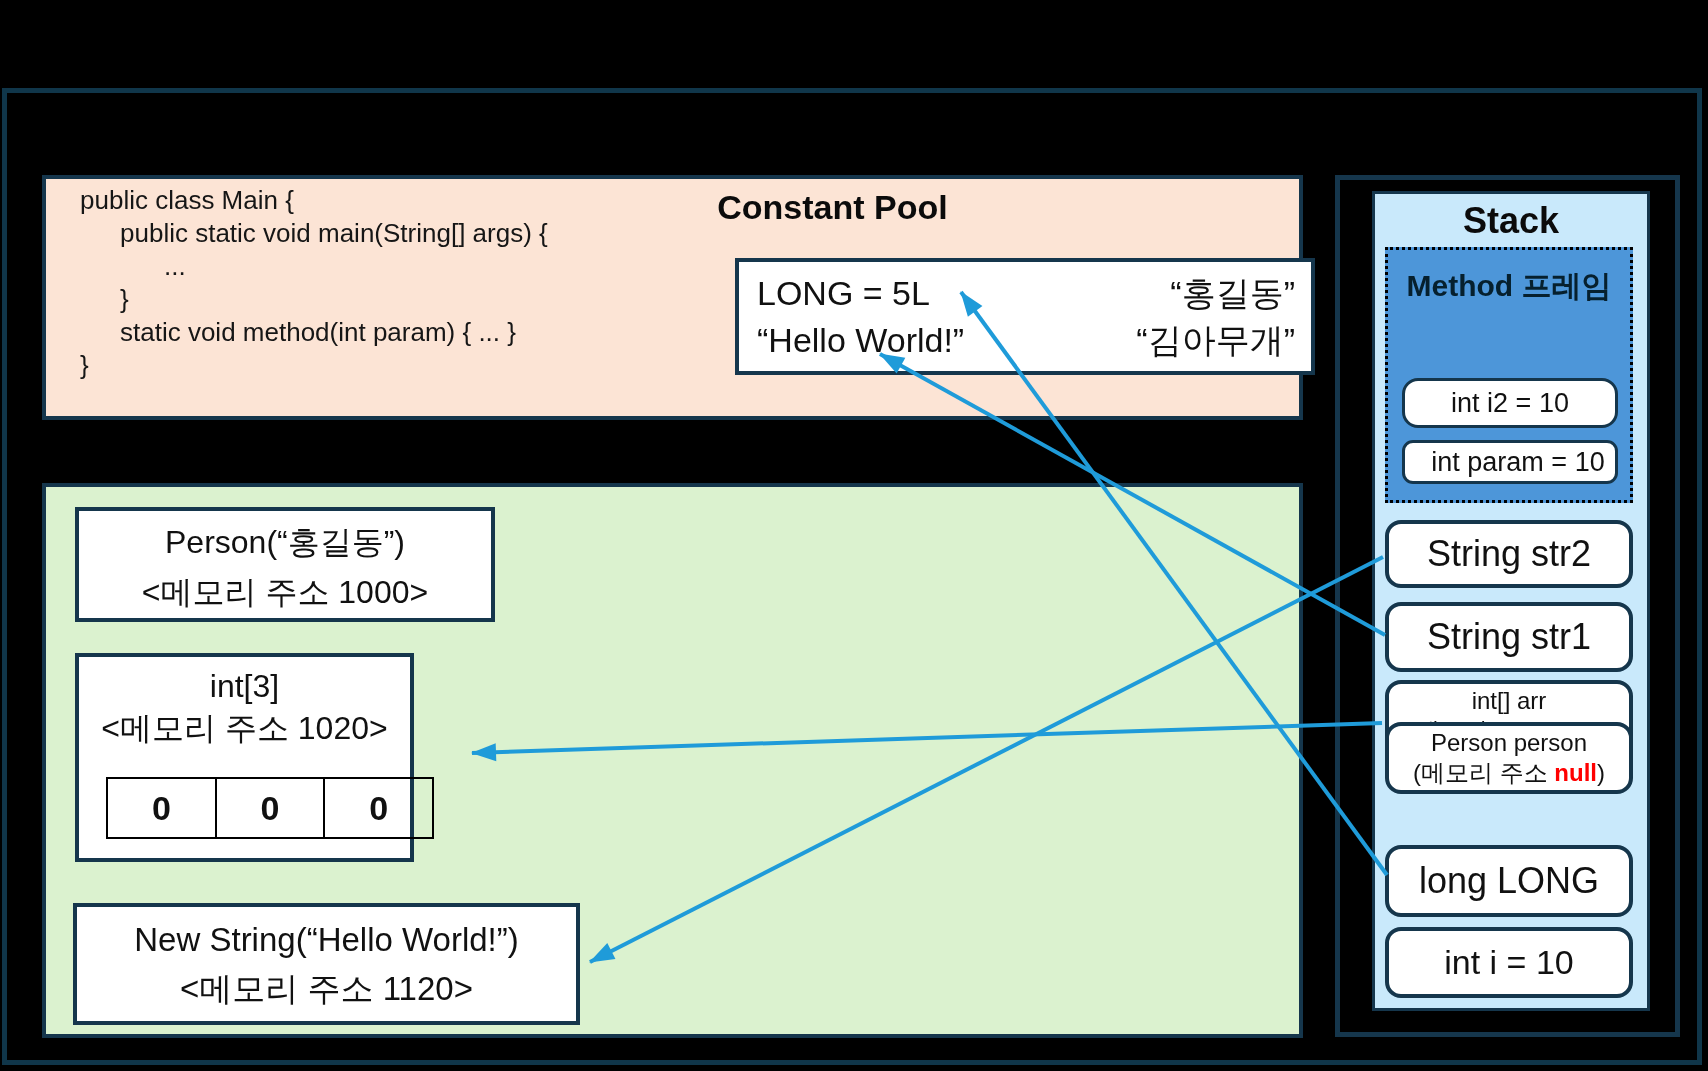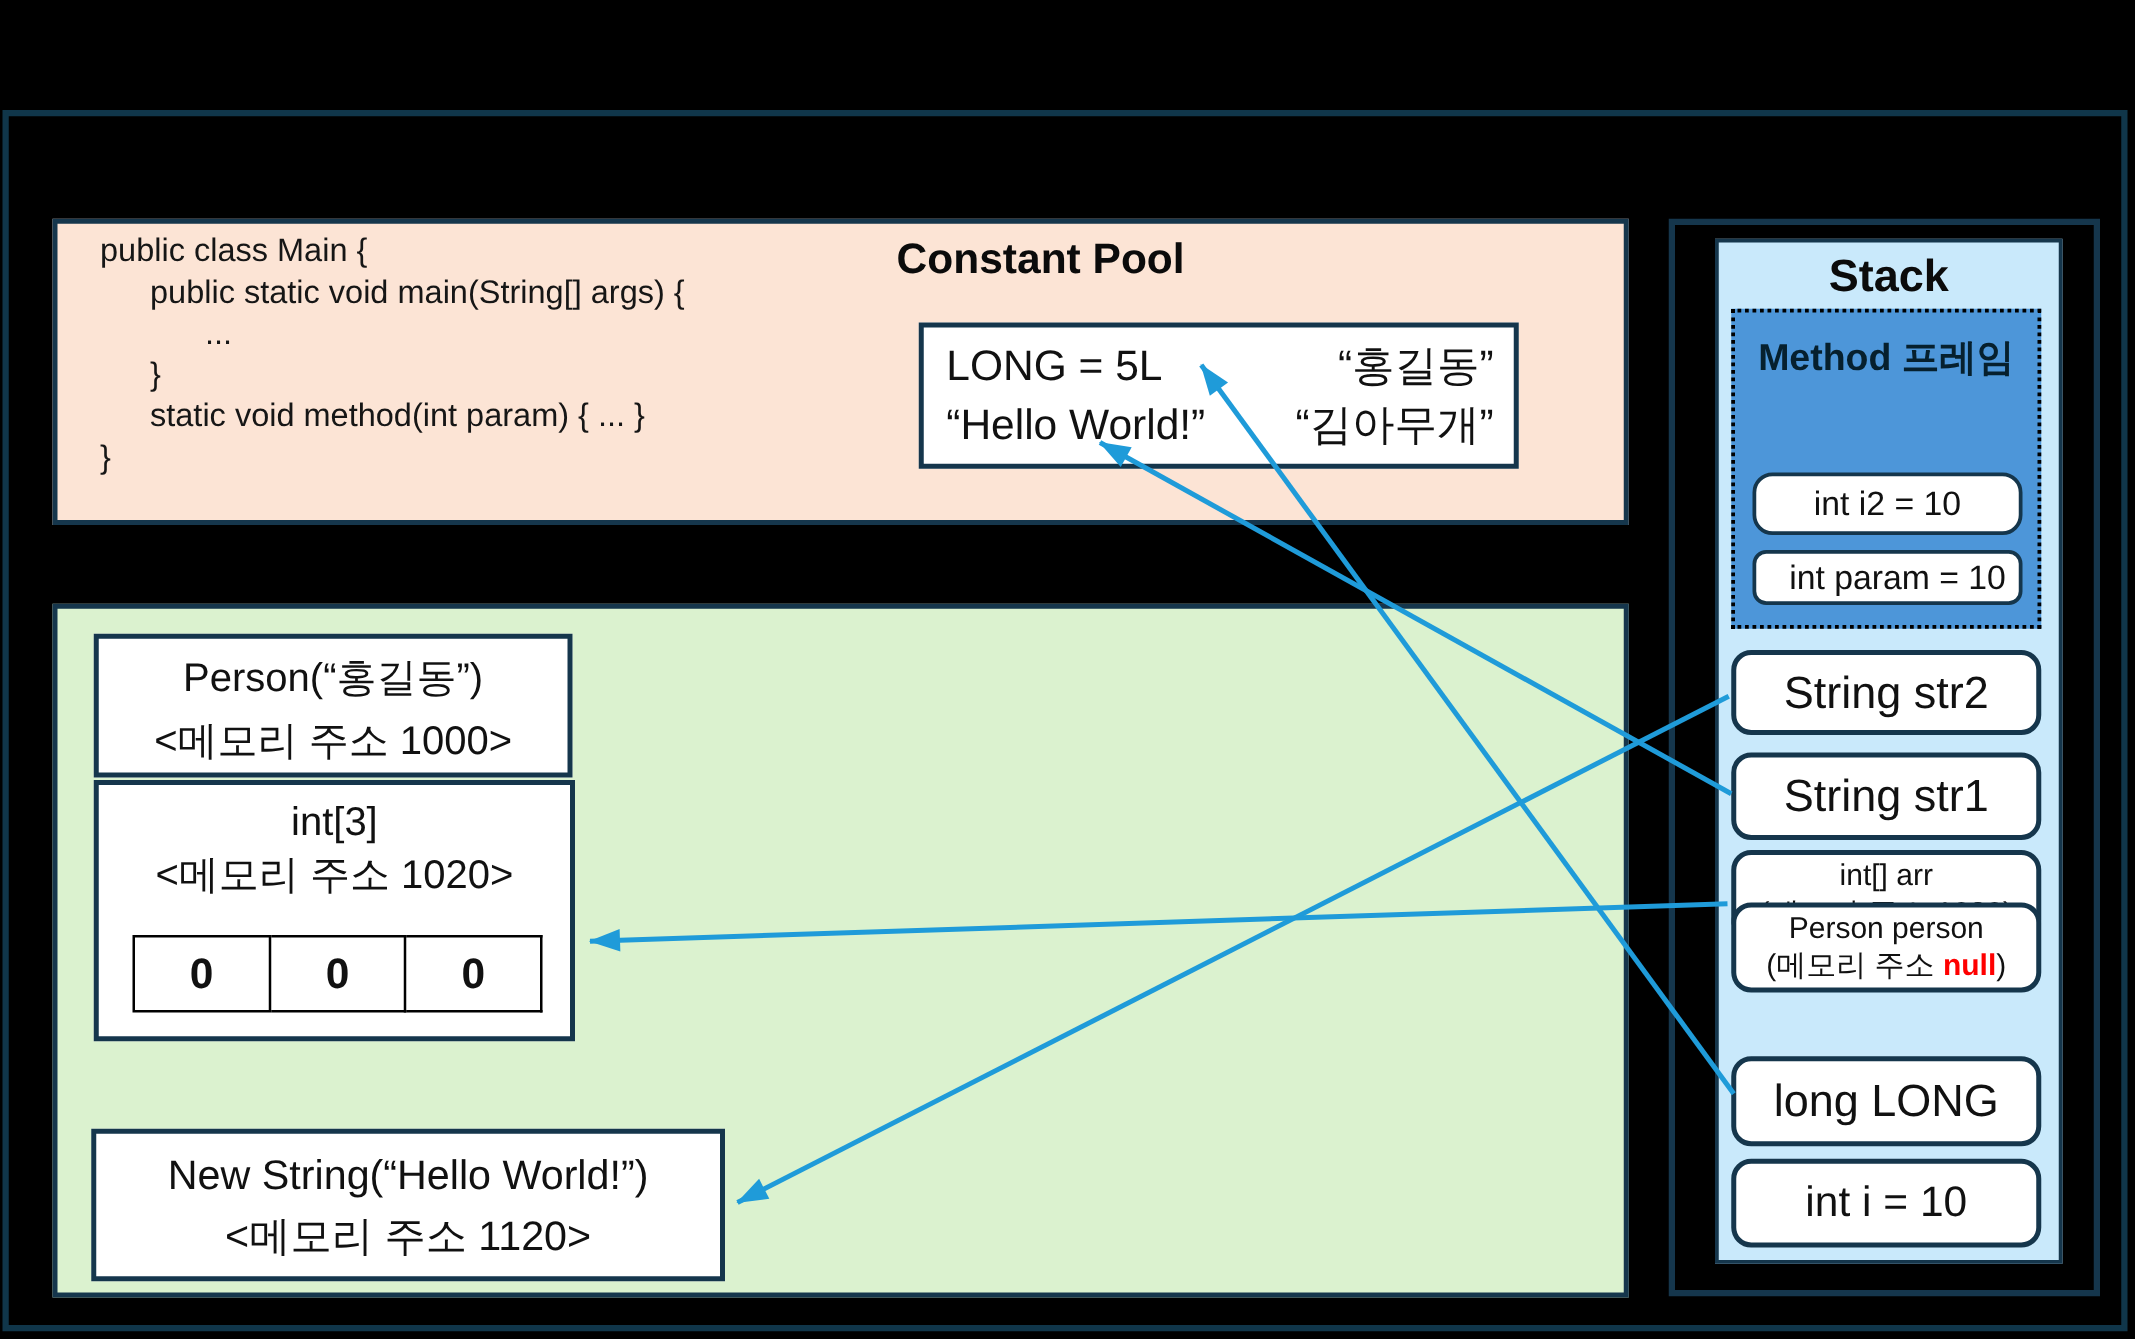--- a/index.html
+++ b/index.html
@@ -9,29 +9,29 @@
   }
   .abs{position:absolute;box-sizing:border-box;}
   
   .page-frame{left:2px;top:88px;width:1700px;height:977px;border:5px solid #10364a;background:#000;}
   
   .method-area{left:42px;top:175px;width:1261px;height:245px;background:#fce4d5;border:4px solid #15364c;}
   .code-block{left:80px;top:184px;font-size:26px;line-height:33px;color:#161616;}
   .code-line{white-space:pre;}
   .ind-0{padding-left:0;} .ind-1{padding-left:40px;} .ind-2{padding-left:84px;}
   .pool-title{left:700px;top:188px;width:265px;text-align:center;font-size:34px;font-weight:bold;color:#0b0b0b;}
-  .pool-box{left:735px;top:258px;width:480px;height:117px;background:#fff;border:4px solid #15364c;
+  .pool-box{left:735px;top:258px;width:580px;height:117px;background:#fff;border:4px solid #15364c;
     display:flex;justify-content:space-between;padding:8px 16px 8px 18px;}
   .pool-col{font-size:34px;line-height:47px;}
   .pool-col.right{text-align:right;}
   
   .heap-area{left:42px;top:483px;width:1261px;height:555px;background:#dbf2cf;border:4px solid #15364c;}
   .heap-box{background:#fff;border:4px solid #15364c;text-align:center;}
-  .person-box{left:75px;top:507px;width:383px;height:115px;font-size:32px;line-height:50px;padding-top:6px;}
-  .array-box{left:75px;top:624px;width:385px;height:209px;font-size:32px;line-height:42px;padding-top:8px;}
+  .person-box{left:75px;top:507px;width:420px;height:115px;font-size:32px;line-height:50px;padding-top:6px;}
+  .array-box{left:75px;top:653px;width:339px;height:209px;font-size:32px;line-height:42px;padding-top:8px;}
   .array-row{position:absolute;left:27px;top:120px;width:328px;height:62px;display:flex;}
   .array-cell{flex:1;border:2px solid #000;border-left:none;display:flex;align-items:center;justify-content:center;
     font-size:34px;font-weight:bold;}
   .array-cell:first-child{border-left:2px solid #000;}
   .newstring-box{left:73px;top:903px;width:507px;height:122px;font-size:33px;line-height:49px;padding-top:8px;}
   
   .stack-outer{left:1335px;top:175px;width:345px;height:862px;border:5px solid #15364c;background:#000;}
   .stack-panel{left:1372px;top:191px;width:278px;height:820px;background:#c9e9fb;border:3px solid #15364c;}
   .stack-title{left:1372px;top:200px;width:278px;text-align:center;font-size:36px;font-weight:bold;color:#0b0b0b;}
   .method-frame{left:1385px;top:247px;width:248px;height:256px;background:#4d96d9;border:3px dotted #000;}

